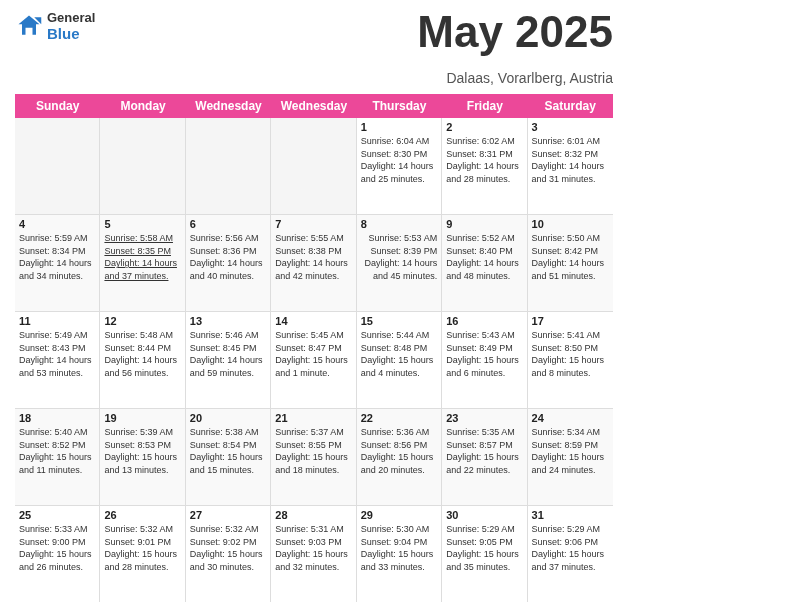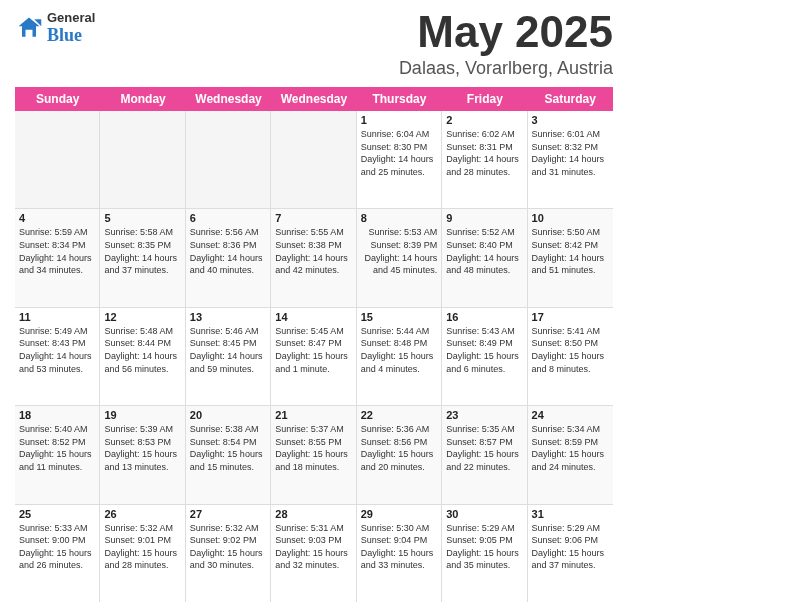--- a/index.html
+++ b/index.html
@@ -35,23 +35,23 @@
     .title-block {
       text-align: right;
     }
     .month-title {
       font-size: 44px;
       font-weight: bold;
       color: #333;
       line-height: 1;
     }
     .location {
-      font-size: 18px;
+      font-size: 14px;
       color: #555;
-      margin-top: 4px;
+      margin-top: 16px;
     }
     .calendar {
       flex: 1;
       display: flex;
       flex-direction: column;
     }
     .cal-header {
       display: grid;
       grid-template-columns: repeat(7, 1fr);
       background: #ec4899;
@@ -118,21 +118,21 @@
 
 <div class="page">
   <div class="header">
     <div class="logo">
       <svg class="logo-icon" viewBox="0 0 32 32">
         <polygon points="16,4 28,14 24,14 24,26 20,26 20,18 12,18 12,26 8,26 8,14 4,14" fill="#2979c7"></polygon>
         <polygon points="22,6 30,6 30,14" fill="#2979c7"></polygon>
       </svg>
       <div>
         <div style="font-size:13px;font-weight:bold;color:#333;">General</div>
-        <div style="font-size:18px;font-weight:bold;color:#2979c7;font-family:Liberation Serif, serif;">Blue</div>
+        <div style="font-size:15px;font-weight:bold;color:#2979c7;">Blue</div>
       </div>
     </div>
     <div class="title-block">
       <div class="month-title">May 2025</div>
       <div class="location">Dalaas, Vorarlberg, Austria</div>
     </div>
   </div>
 
   <div class="calendar">
     <div class="cal-header">
@@ -175,21 +175,21 @@
         <div class="cal-row">
           <div class="cal-cell alt-row">
             <div class="day-number">4</div>
             <div class="day-info" style="white-space: pre-line;">Sunrise: 5:59 AM
 Sunset: 8:34 PM
 Daylight: 14 hours
 and 34 minutes.</div>
           </div>
           <div class="cal-cell alt-row">
             <div class="day-number">5</div>
-            <div class="day-info" style="white-space: pre-line;">Sunrise: 5:58 AM
+            <div class="day-info" style="white-space: pre-line; text-decoration: underline;">Sunrise: 5:58 AM
 Sunset: 8:35 PM
 Daylight: 14 hours
 and 37 minutes.</div>
           </div>
           <div class="cal-cell alt-row">
             <div class="day-number">6</div>
             <div class="day-info" style="white-space: pre-line;">Sunrise: 5:56 AM
 Sunset: 8:36 PM
 Daylight: 14 hours
 and 40 minutes.</div>

